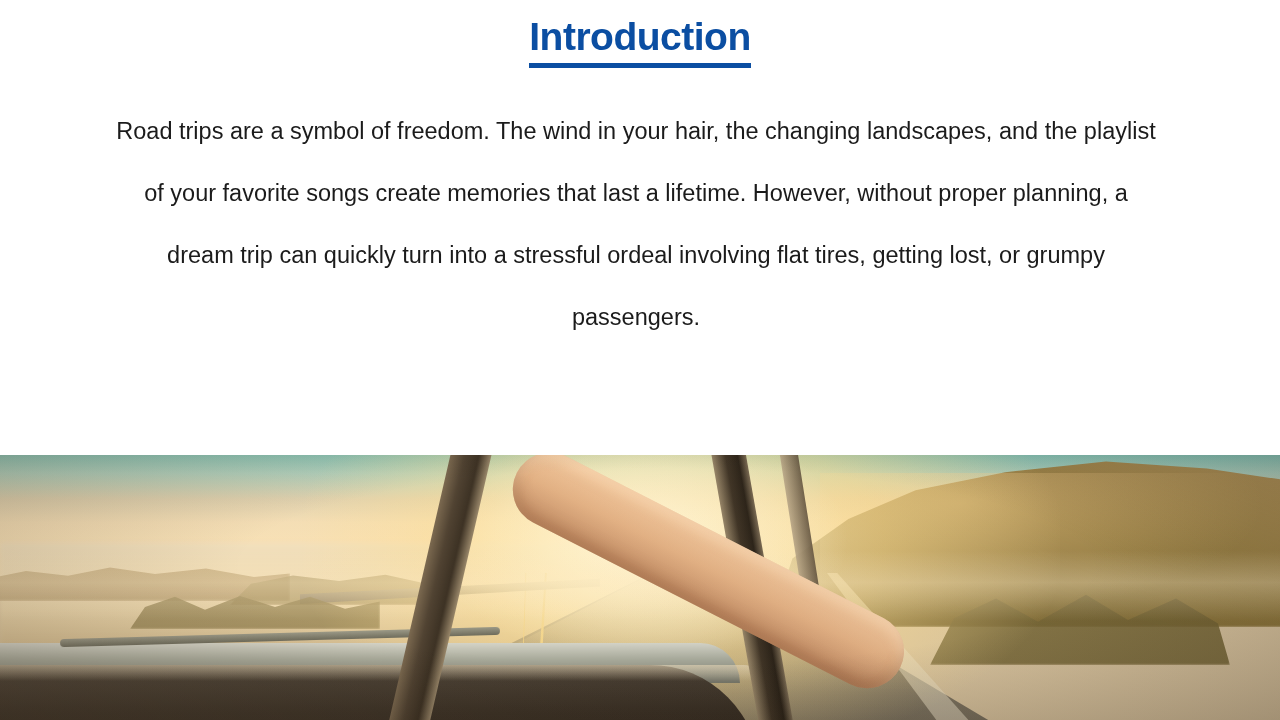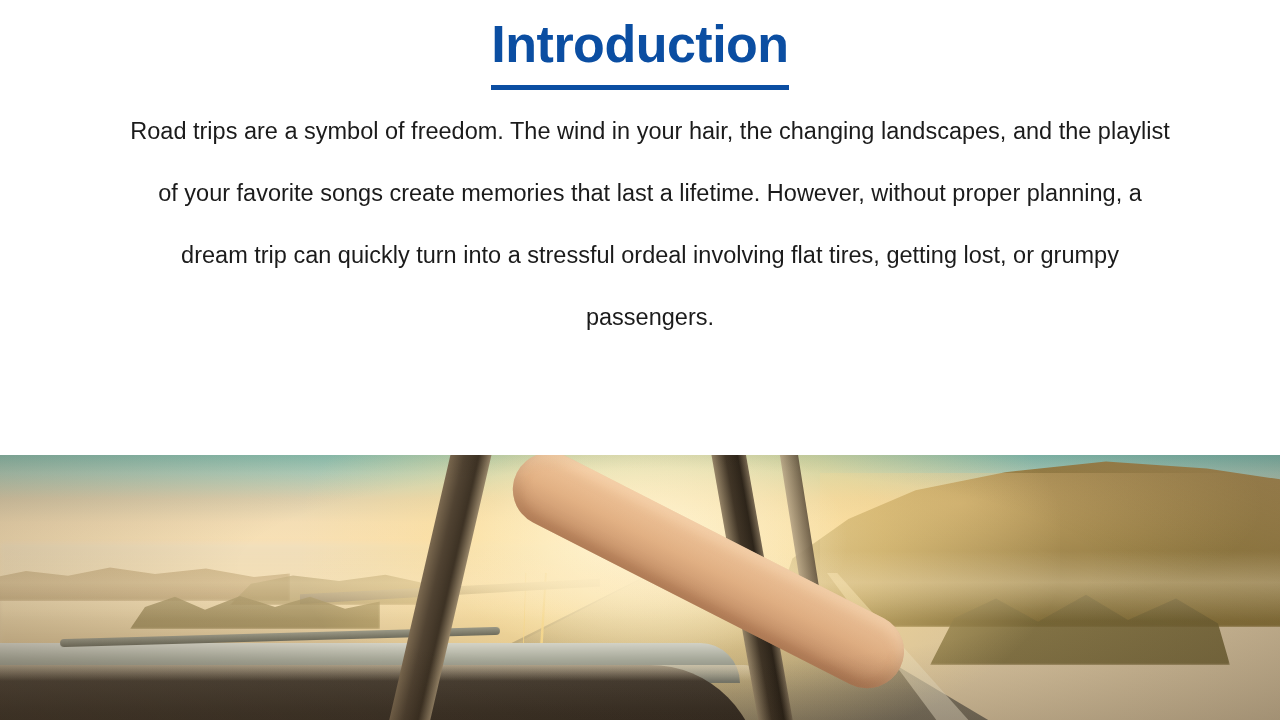--- a/index.html
+++ b/index.html
@@ -17,33 +17,33 @@
   }
 
   
   .title-wrap {
     position:absolute;
     top:14px; left:0; width:1280px;
     text-align:center;
   }
   .slide-title {
     display:inline-block;
-    font-size:52px;
+    font-size:39px;
     font-weight:bold;
     color:#0b4ea2;
     letter-spacing:-0.5px;
     line-height:1.18;
     border-bottom:5px solid #0b4ea2;
-    padding-bottom:10px;
+    padding-bottom:3px;
   }
 
   
   .body-copy {
     position:absolute;
-    top:100px; left:128px;
+    top:100px; left:114px;
     width:1044px;
     text-align:center;
     color:#1b1b1b;
     font-size:23.5px;
     line-height:62px;
   }
   .body-copy p { margin:0; }
 
   
   .photo {

